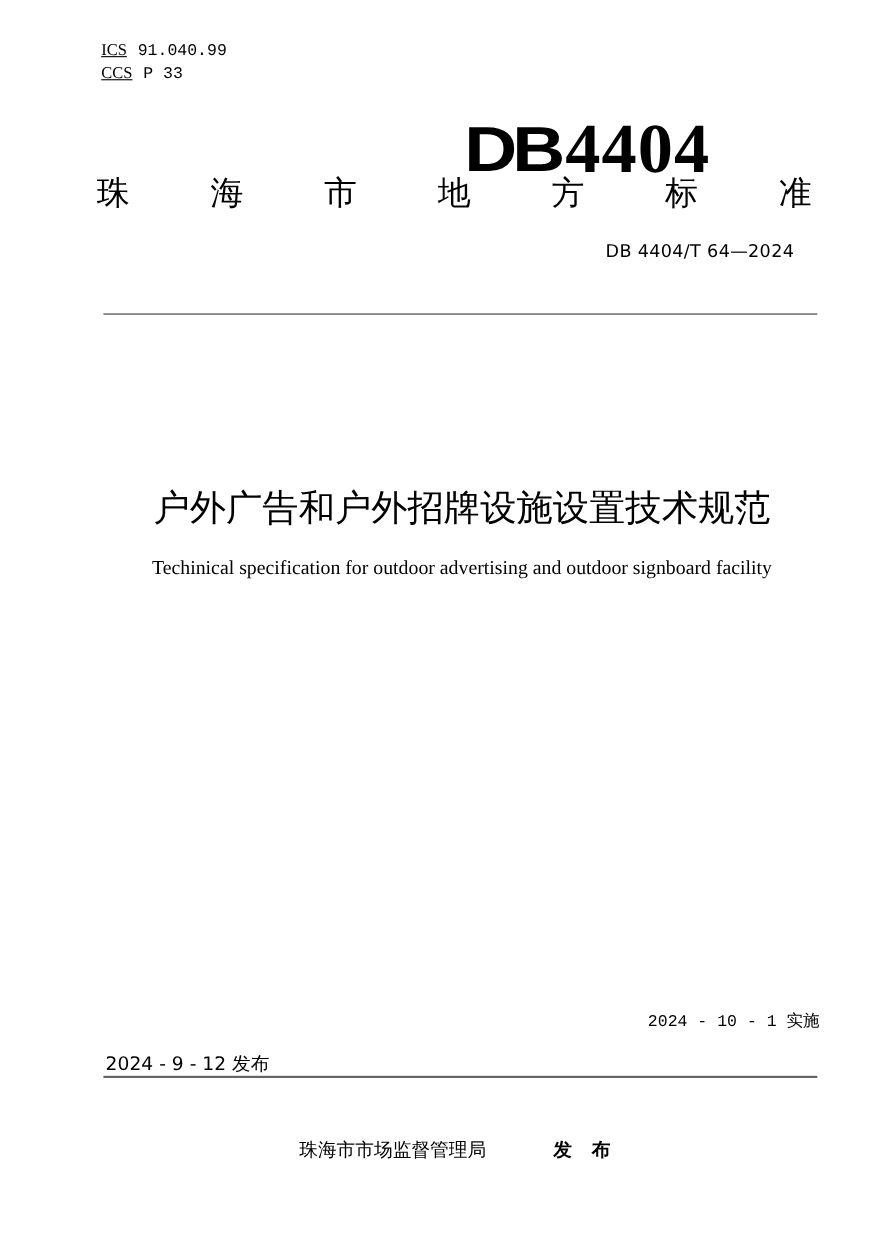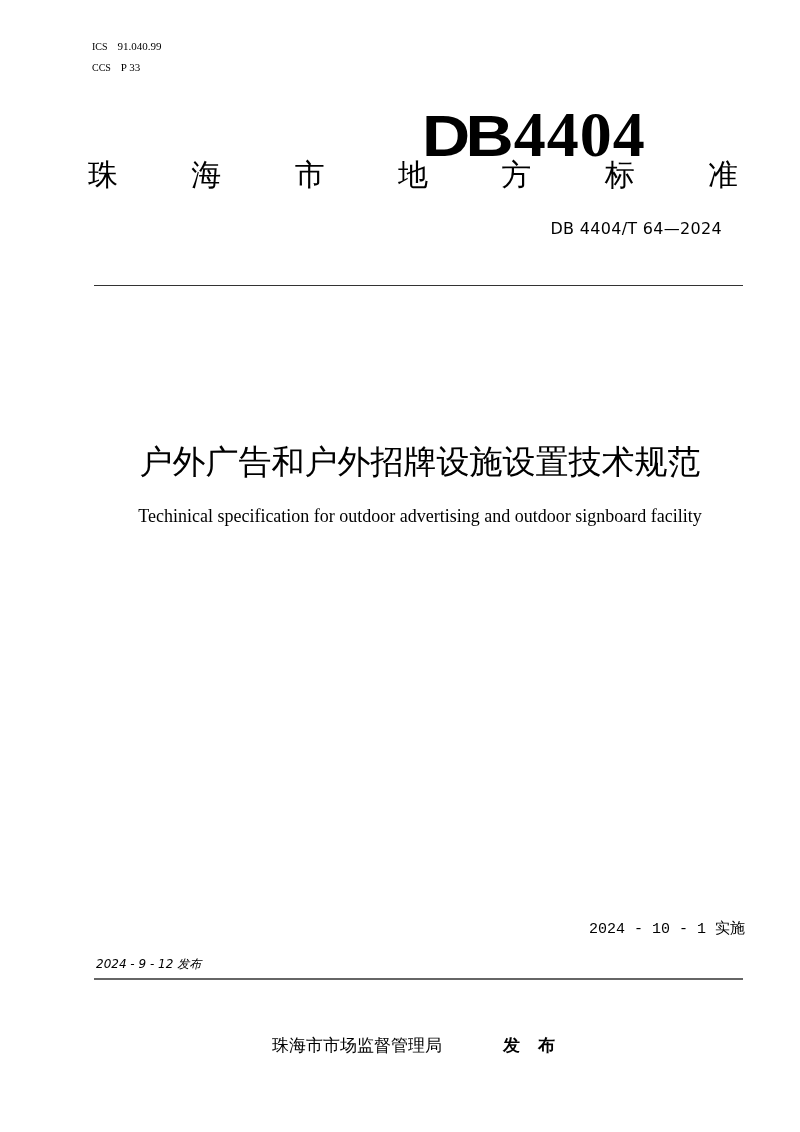--- a/index.html
+++ b/index.html
@@ -1,32 +1,32 @@
 <!DOCTYPE html>
 <html><head>
 <meta charset="utf-8">
 <style>
   html, body { margin:0; padding:0; background:#ffffff; }
   body { width:800px; height:1132px; position:relative; overflow:hidden; color:#000; font-family:"DejaVu Sans", sans-serif; }
   .abs { position:absolute; }
   .meta { left:92px; font-size:12px; line-height:16px; }
-  .meta .k { font-family:"Liberation Serif", serif; font-size:10px; display:inline-block; margin-right:6px; }
-  .meta .v { font-family:Liberation Serif, serif; font-size:11px; }
+  .meta .k { font-family:"Liberation Serif", serif; font-size:15px; display:inline-block; margin-right:6px;text-decoration:underline; }
+  .meta .v { font-family:Liberation Mono, monospace; font-size:15px; }
   #ics { top:38px; }
   #ccs { top:59px;text-align:right; }
   #logo { left:422px; top:70px; height:60px; display:flex; align-items:center;margin-top:35px; }
   #logo .db { font-family:"Liberation Sans", sans-serif; font-weight:900; font-size:58px; letter-spacing:-4px; transform:scaleX(1.15); transform-origin:left; display:inline-block; margin-right:16px; }
   #logo .num { font-family:"Liberation Serif", serif; font-weight:bold; font-size:64px; letter-spacing:1px; }
   #std-title { left:88px; top:155px; width:650px; display:flex; justify-content:space-between; font-size:30px; }
   #std-number { right:78px; top:219px; font-size:16px; letter-spacing:0.3px;text-align:right; }
   .rule { left:94px; width:649px; height:0; border-top:1.4px solid #333; }
   #rule-top { top:285px; }
   #doc-title-cn { left:0; width:840px; top:440px; text-align:center; font-size:33px; letter-spacing:0px; }
   #doc-title-en { left:0; width:840px; top:506px; text-align:center; font-family:"Liberation Serif", serif; font-size:18px; }
-  #release-date { left:96px; top:956px; font-size:12px;font-style:italic; }
+  #release-date { left:96px; top:956px; font-size:17px; }
   #impl-date { right:55px; top:919px; font-size:15px;font-family:Liberation Mono, monospace; }
   #rule-bottom { top:978px; border-top:2px solid #666; }
   #publisher { left:272px; top:1034px; font-size:17px; }
   #publisher .act { margin-left:61px; letter-spacing:6px;font-weight:bold; }
 </style>
 </head>
 <body>
 
 <div class="abs meta" id="ics">
   <span class="k">ICS</span>

